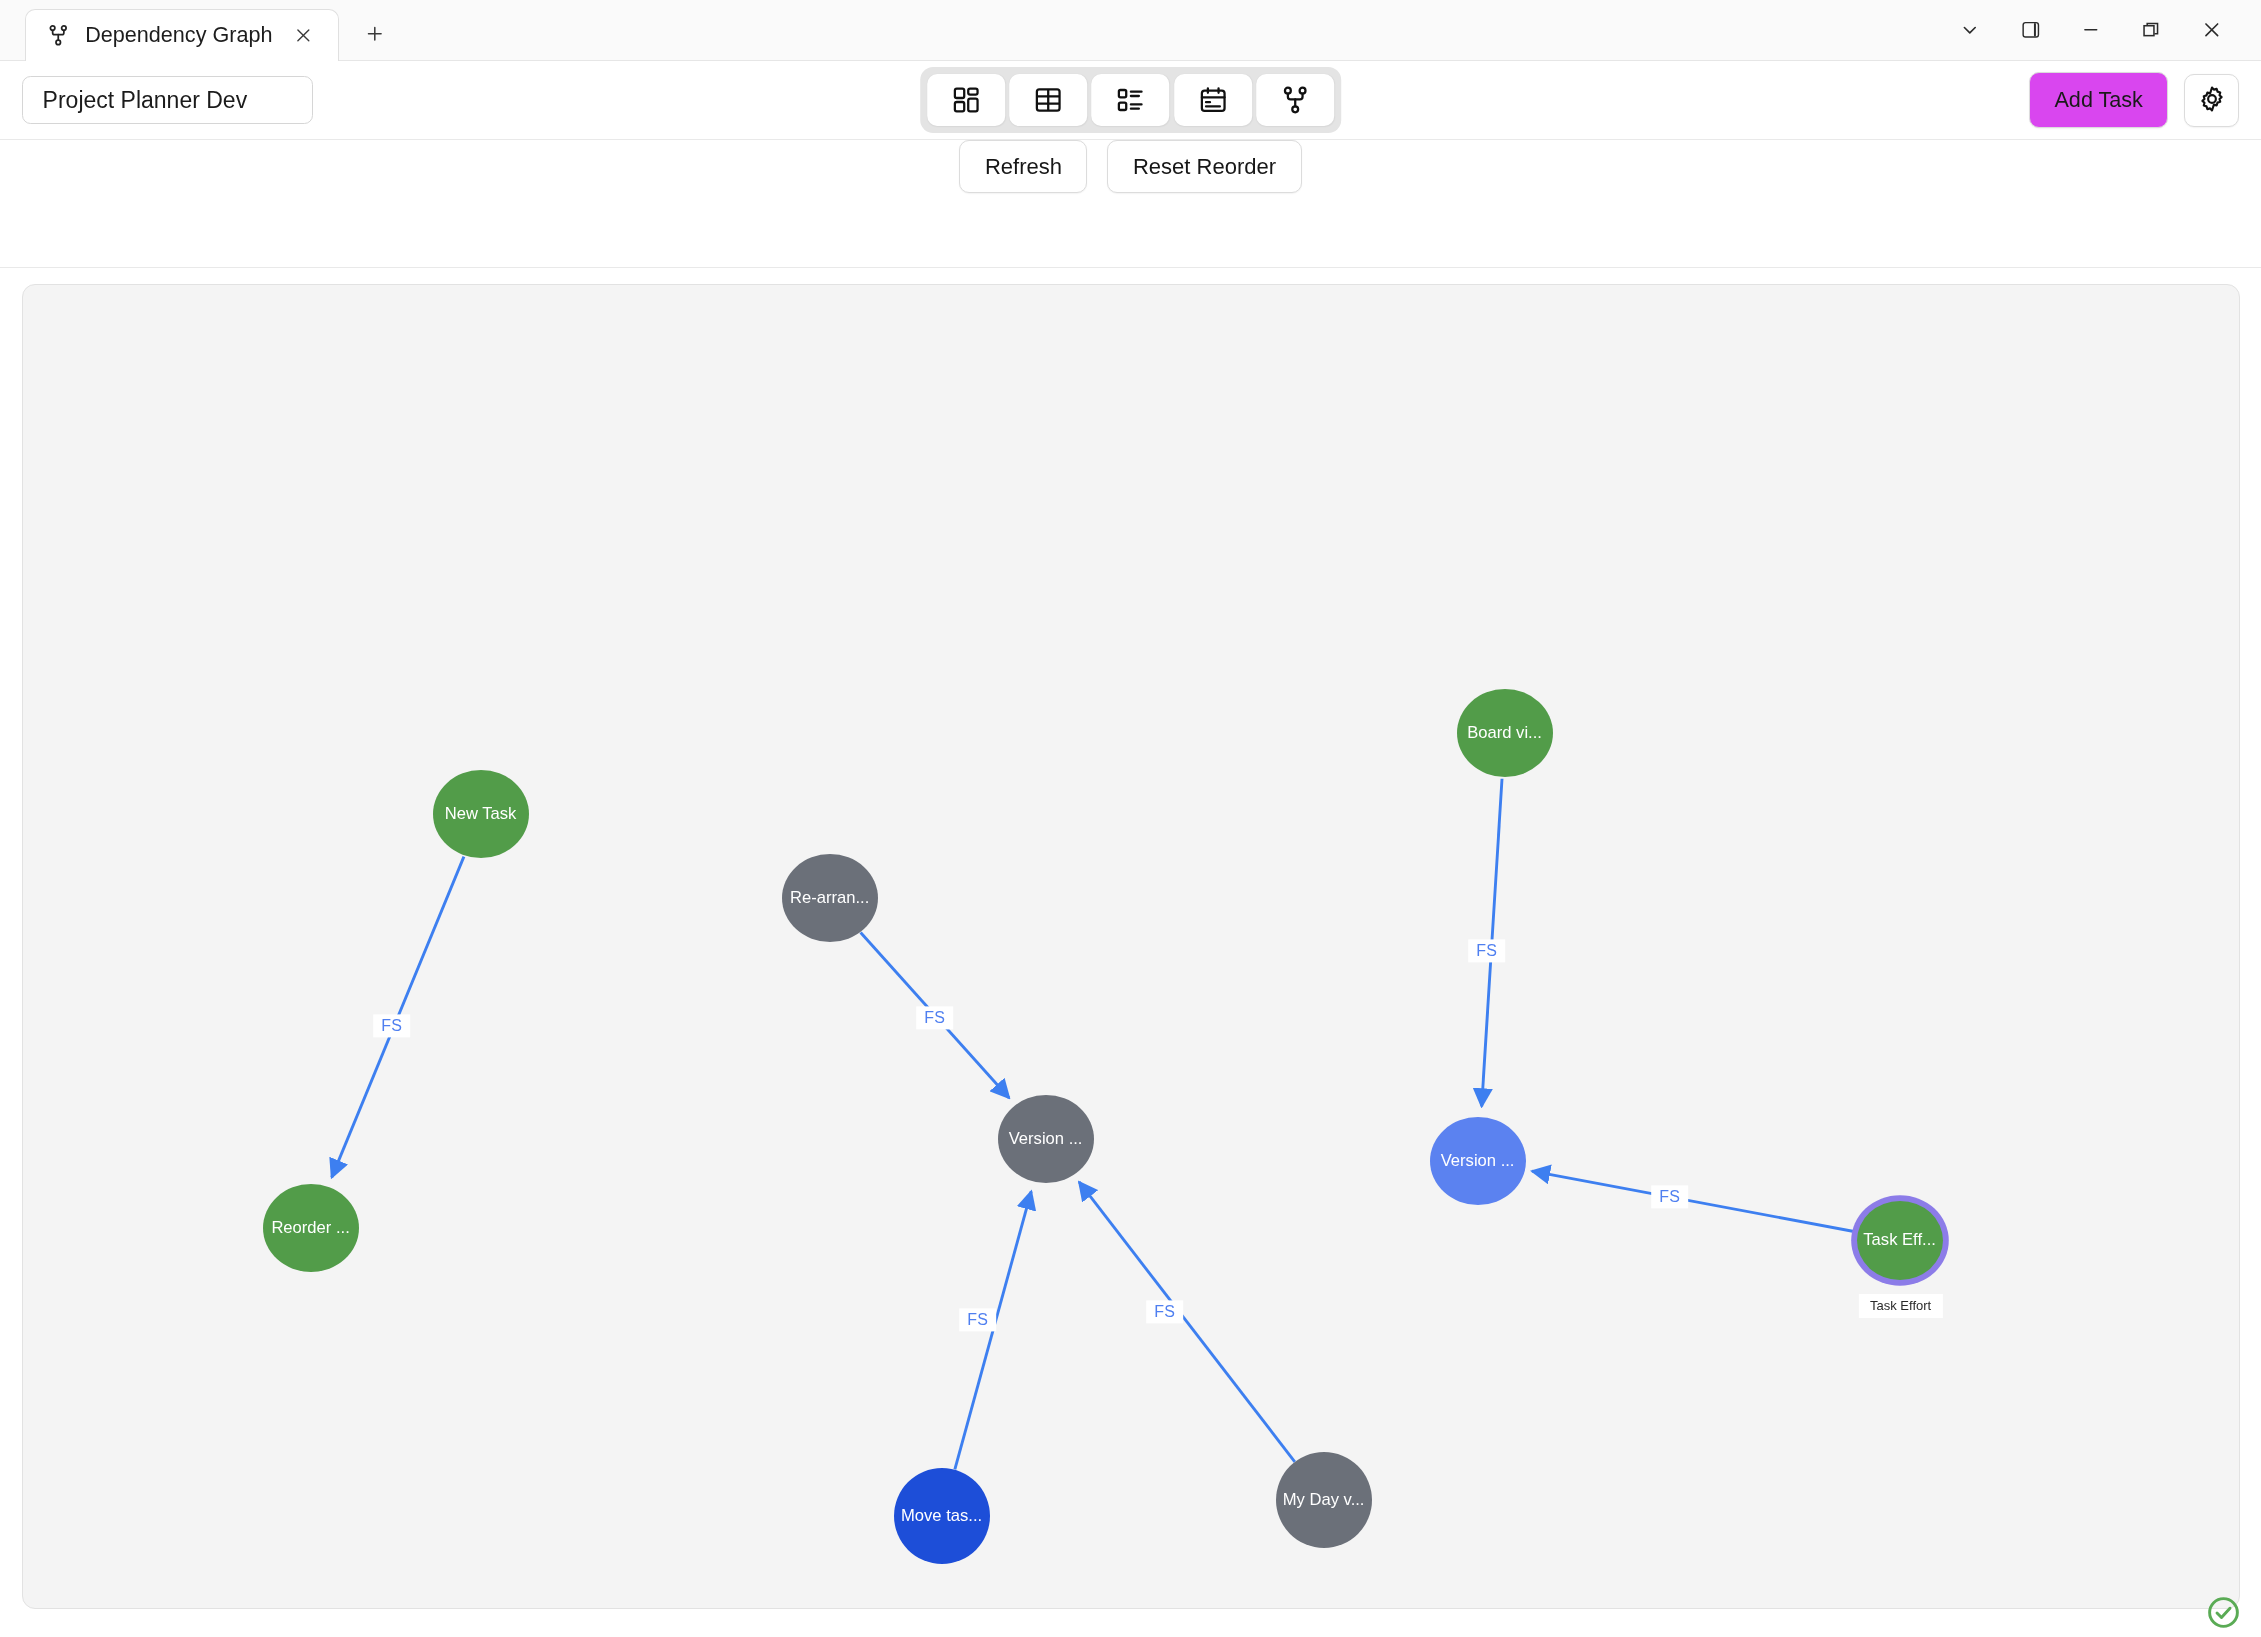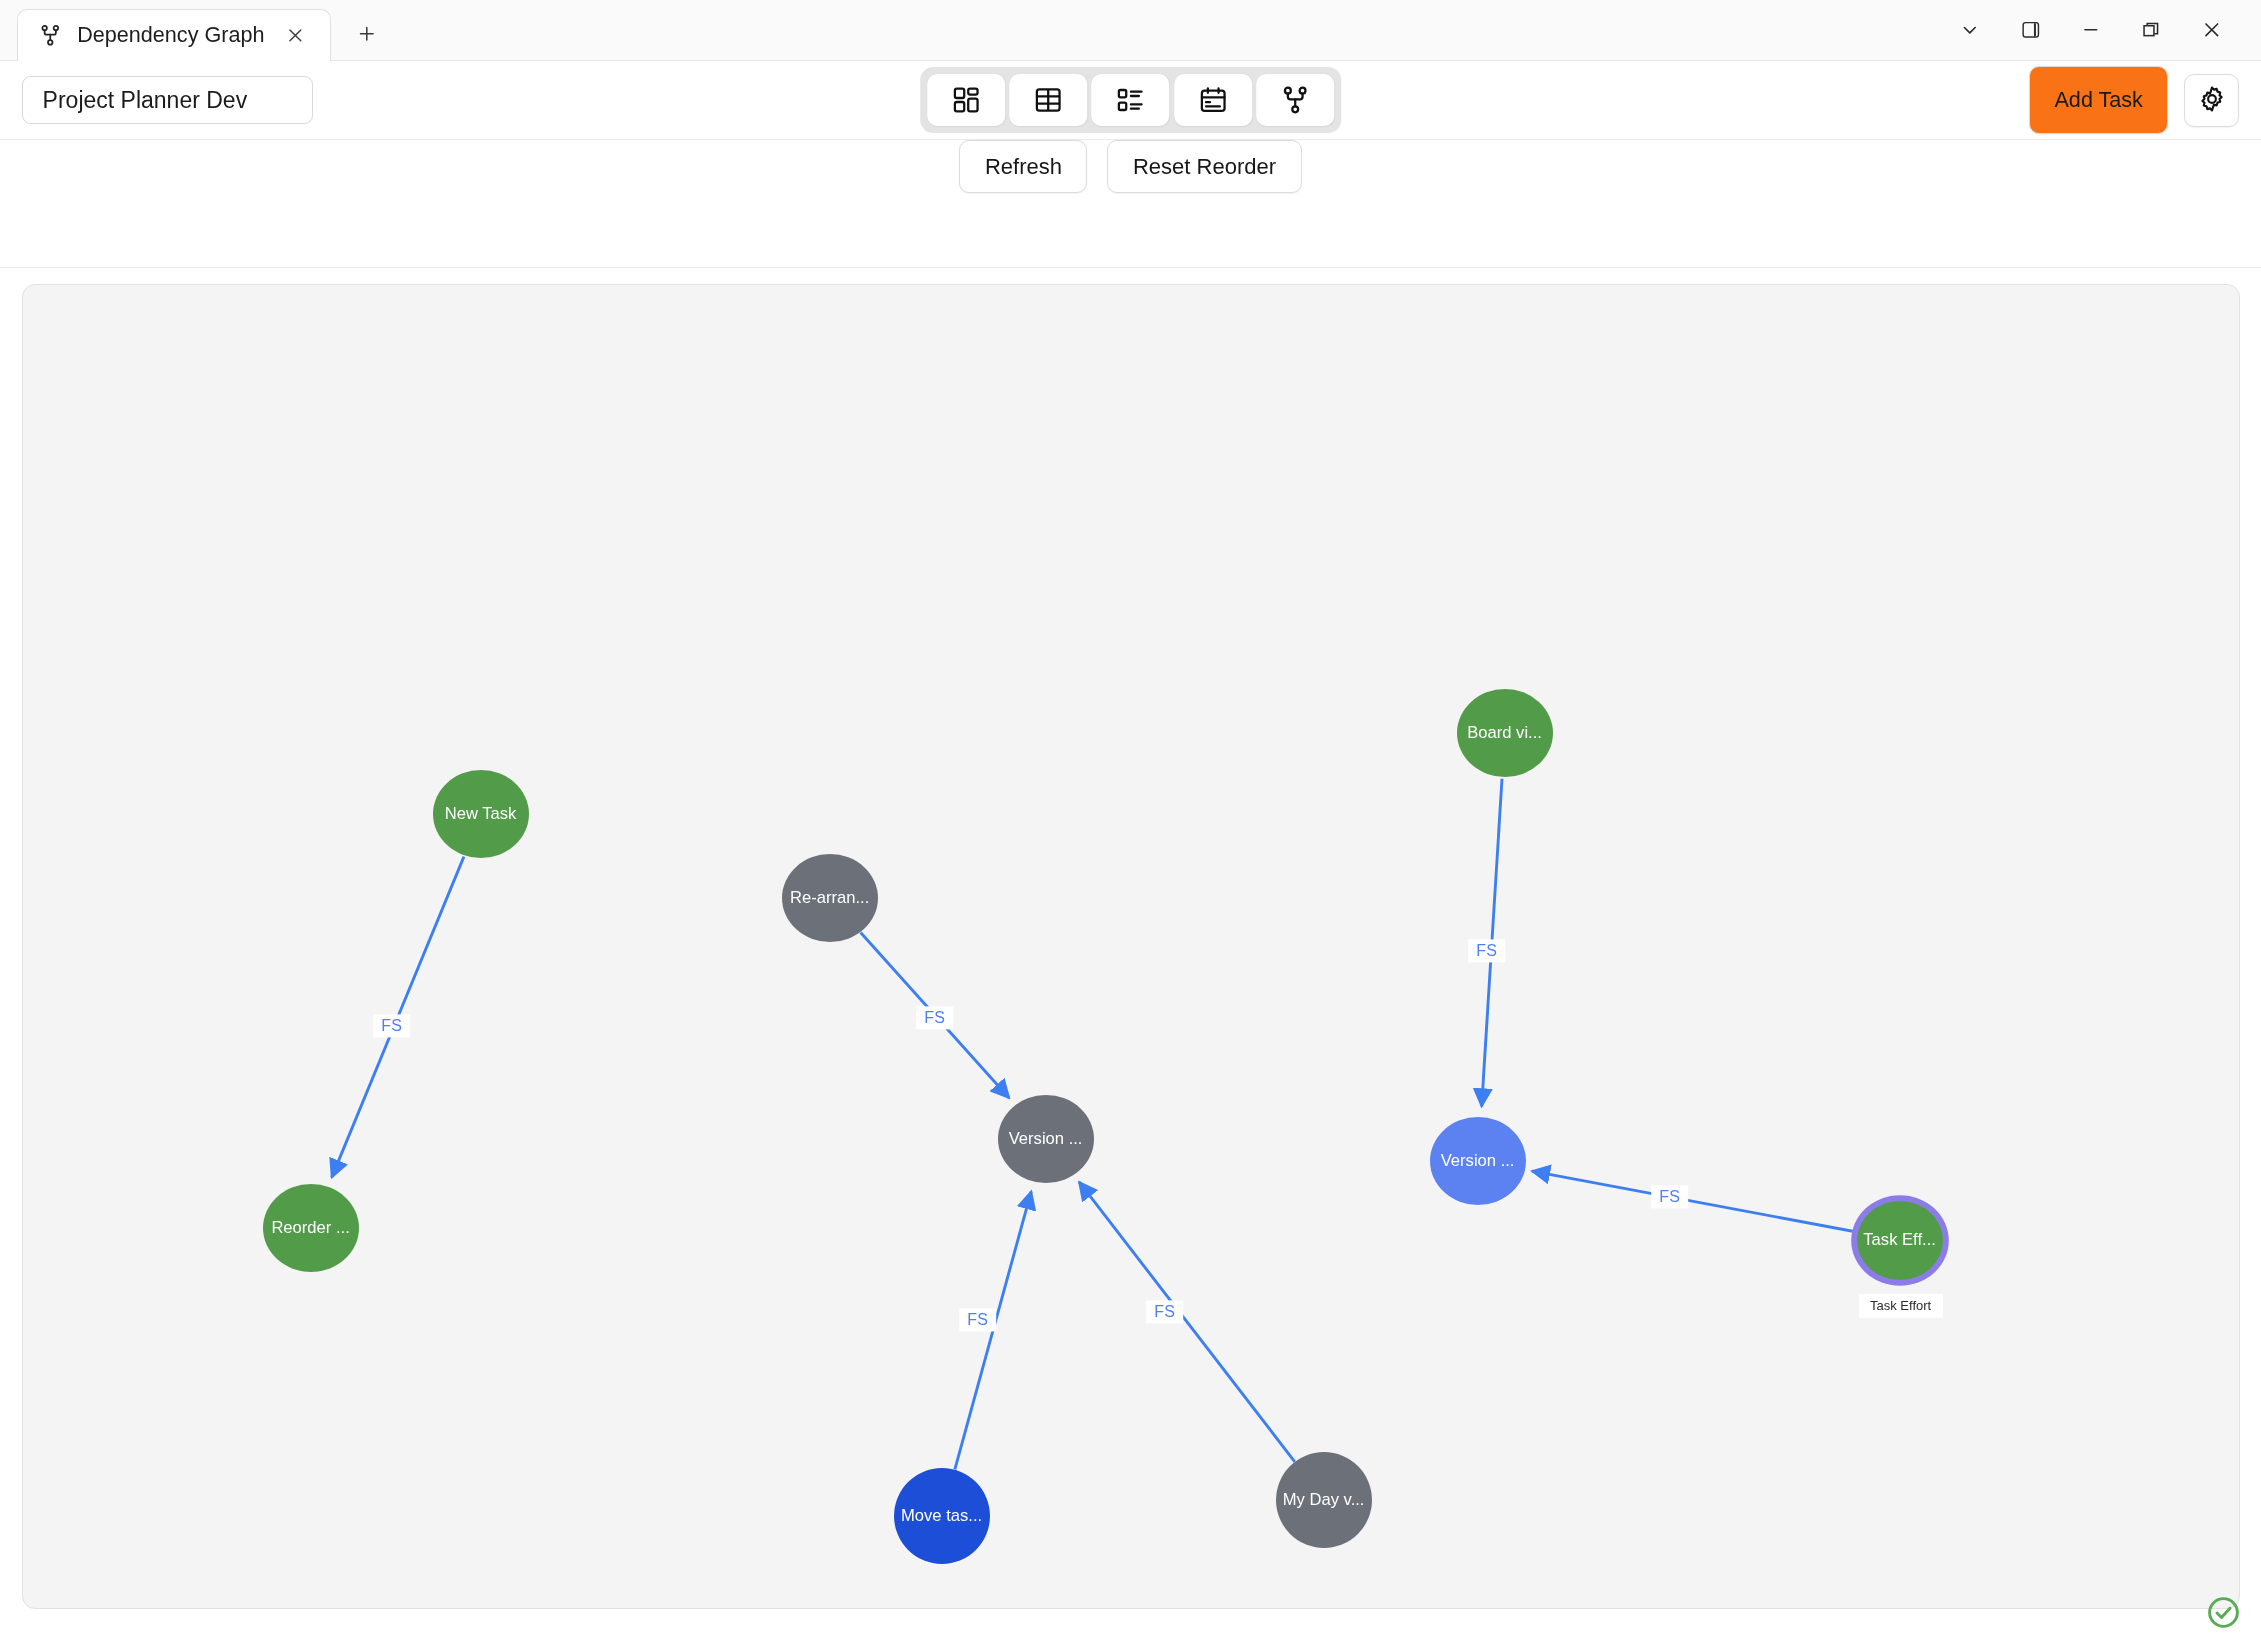--- a/index.html
+++ b/index.html
@@ -12,21 +12,21 @@
 
   
   .titlebar {
     height: 61px;
     background: #fafafa;
     display: flex;
     align-items: flex-end;
     position: relative;
     border-bottom: 0.7px solid #e6e6e6;
   }
-  .tabstrip { display: flex; align-items: flex-end; height: 100%; padding-left: 17.3px; }
+  .tabstrip { display: flex; align-items: flex-end; height: 100%; padding-left: 17.3px; margin-left: 8px; }
   .tab {
     height: 52px;
     min-width: 302px;
     background: #ffffff;
     border: 0.7px solid #e0e0e0;
     border-bottom: none;
     border-radius: 10px 10px 0 0;
     display: flex;
     align-items: center;
     padding: 0 18.7px 0 20px;
@@ -107,23 +107,23 @@
     color: #151515;
     box-shadow: 0 0.7px 1.4px rgba(0,0,0,.06);
   }
   .vbtn svg { width: 32px; height: 32px; }
 
   .header-right {
     position: absolute; right: 21.6px;
     display: flex; align-items: center; gap: 16px;
   }
   .addtask {
-    height: 68px;
+    height: 56px;
     padding: 0 24.5px;
-    background: #f97316;
+    background: #d946ef;
     border: 0.7px solid #dcdcdc;
     border-radius: 10px;
     font-family: "Liberation Sans", sans-serif;
     font-size: 21.6px;
     color: #1a1a1a;
     box-shadow: 0 0.7px 1.4px rgba(0,0,0,.05);
   }
   .gearbtn {
     width: 55px; height: 53px;
     background: #fff;

